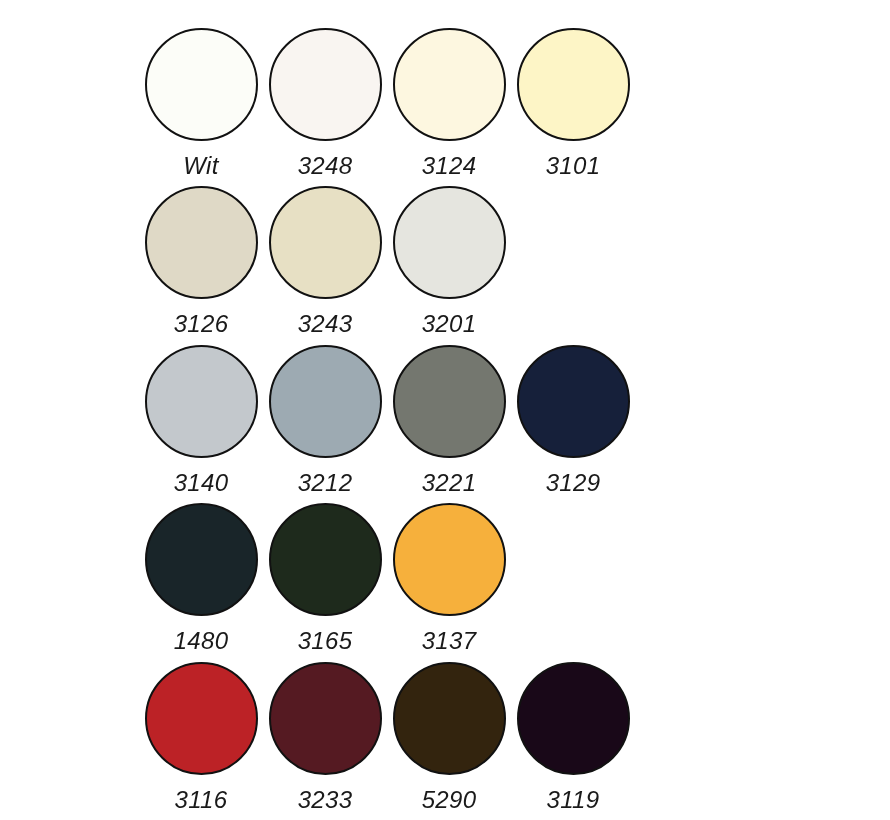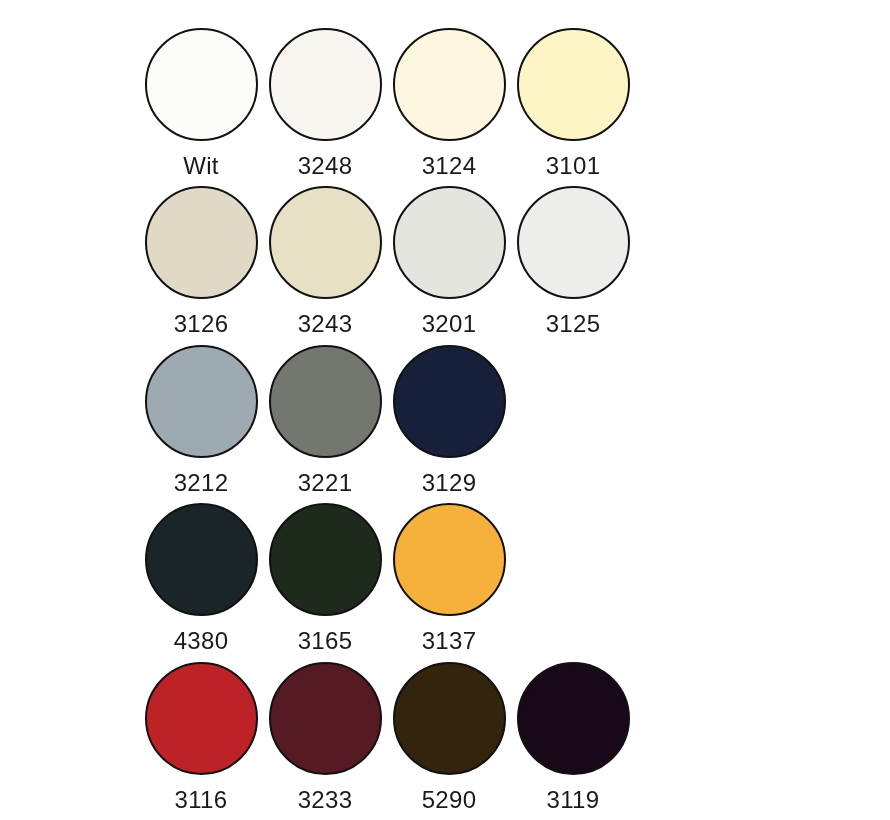--- a/index.html
+++ b/index.html
@@ -16,20 +16,21 @@
   }
 
   #swatch-chart {
     box-sizing: border-box;
     width: 890px;
     height: 820px;
     padding: 28px 0 0 8px;
     display: flex;
     flex-direction: column;
     align-items: center;
+    font-style: italic;
   }
 
   .swatch-row {
     display: flex;
     flex-direction: row;
     justify-content: flex-start;
     align-items: flex-start;
     width: 620px;
     margin: 0 auto;
     height: 160px;
@@ -90,43 +91,43 @@
         <div class="swatch-label">3126</div>
       </div>
       <div class="swatch-cell">
         <div class="swatch-disc" style="background-color: rgb(231, 224, 196);"></div>
         <div class="swatch-label">3243</div>
       </div>
       <div class="swatch-cell">
         <div class="swatch-disc" style="background-color: rgb(229, 229, 223);"></div>
         <div class="swatch-label">3201</div>
       </div>
-      <div class="swatch-cell">
-        <div class="swatch-disc" style="background-color: rgb(237, 238, 236);"></div>
-        <div class="swatch-label">3125</div>
-      </div>
     </div>
     <div class="swatch-row">
+      <div class="swatch-cell">
+        <div class="swatch-disc" style="background-color: rgb(195, 200, 204);"></div>
+        <div class="swatch-label">3140</div>
+      </div>
       <div class="swatch-cell">
         <div class="swatch-disc" style="background-color: rgb(157, 170, 178);"></div>
         <div class="swatch-label">3212</div>
       </div>
       <div class="swatch-cell">
         <div class="swatch-disc" style="background-color: rgb(116, 119, 111);"></div>
         <div class="swatch-label">3221</div>
       </div>
       <div class="swatch-cell">
         <div class="swatch-disc" style="background-color: rgb(22, 32, 58);"></div>
         <div class="swatch-label">3129</div>
       </div>
     </div>
     <div class="swatch-row">
       <div class="swatch-cell">
         <div class="swatch-disc" style="background-color: rgb(25, 37, 41);"></div>
-        <div class="swatch-label">4380</div>
+        <div class="swatch-label">1480</div>
       </div>
       <div class="swatch-cell">
         <div class="swatch-disc" style="background-color: rgb(30, 42, 28);"></div>
         <div class="swatch-label">3165</div>
       </div>
       <div class="swatch-cell">
         <div class="swatch-disc" style="background-color: rgb(246, 176, 60);"></div>
         <div class="swatch-label">3137</div>
       </div>
     </div>

